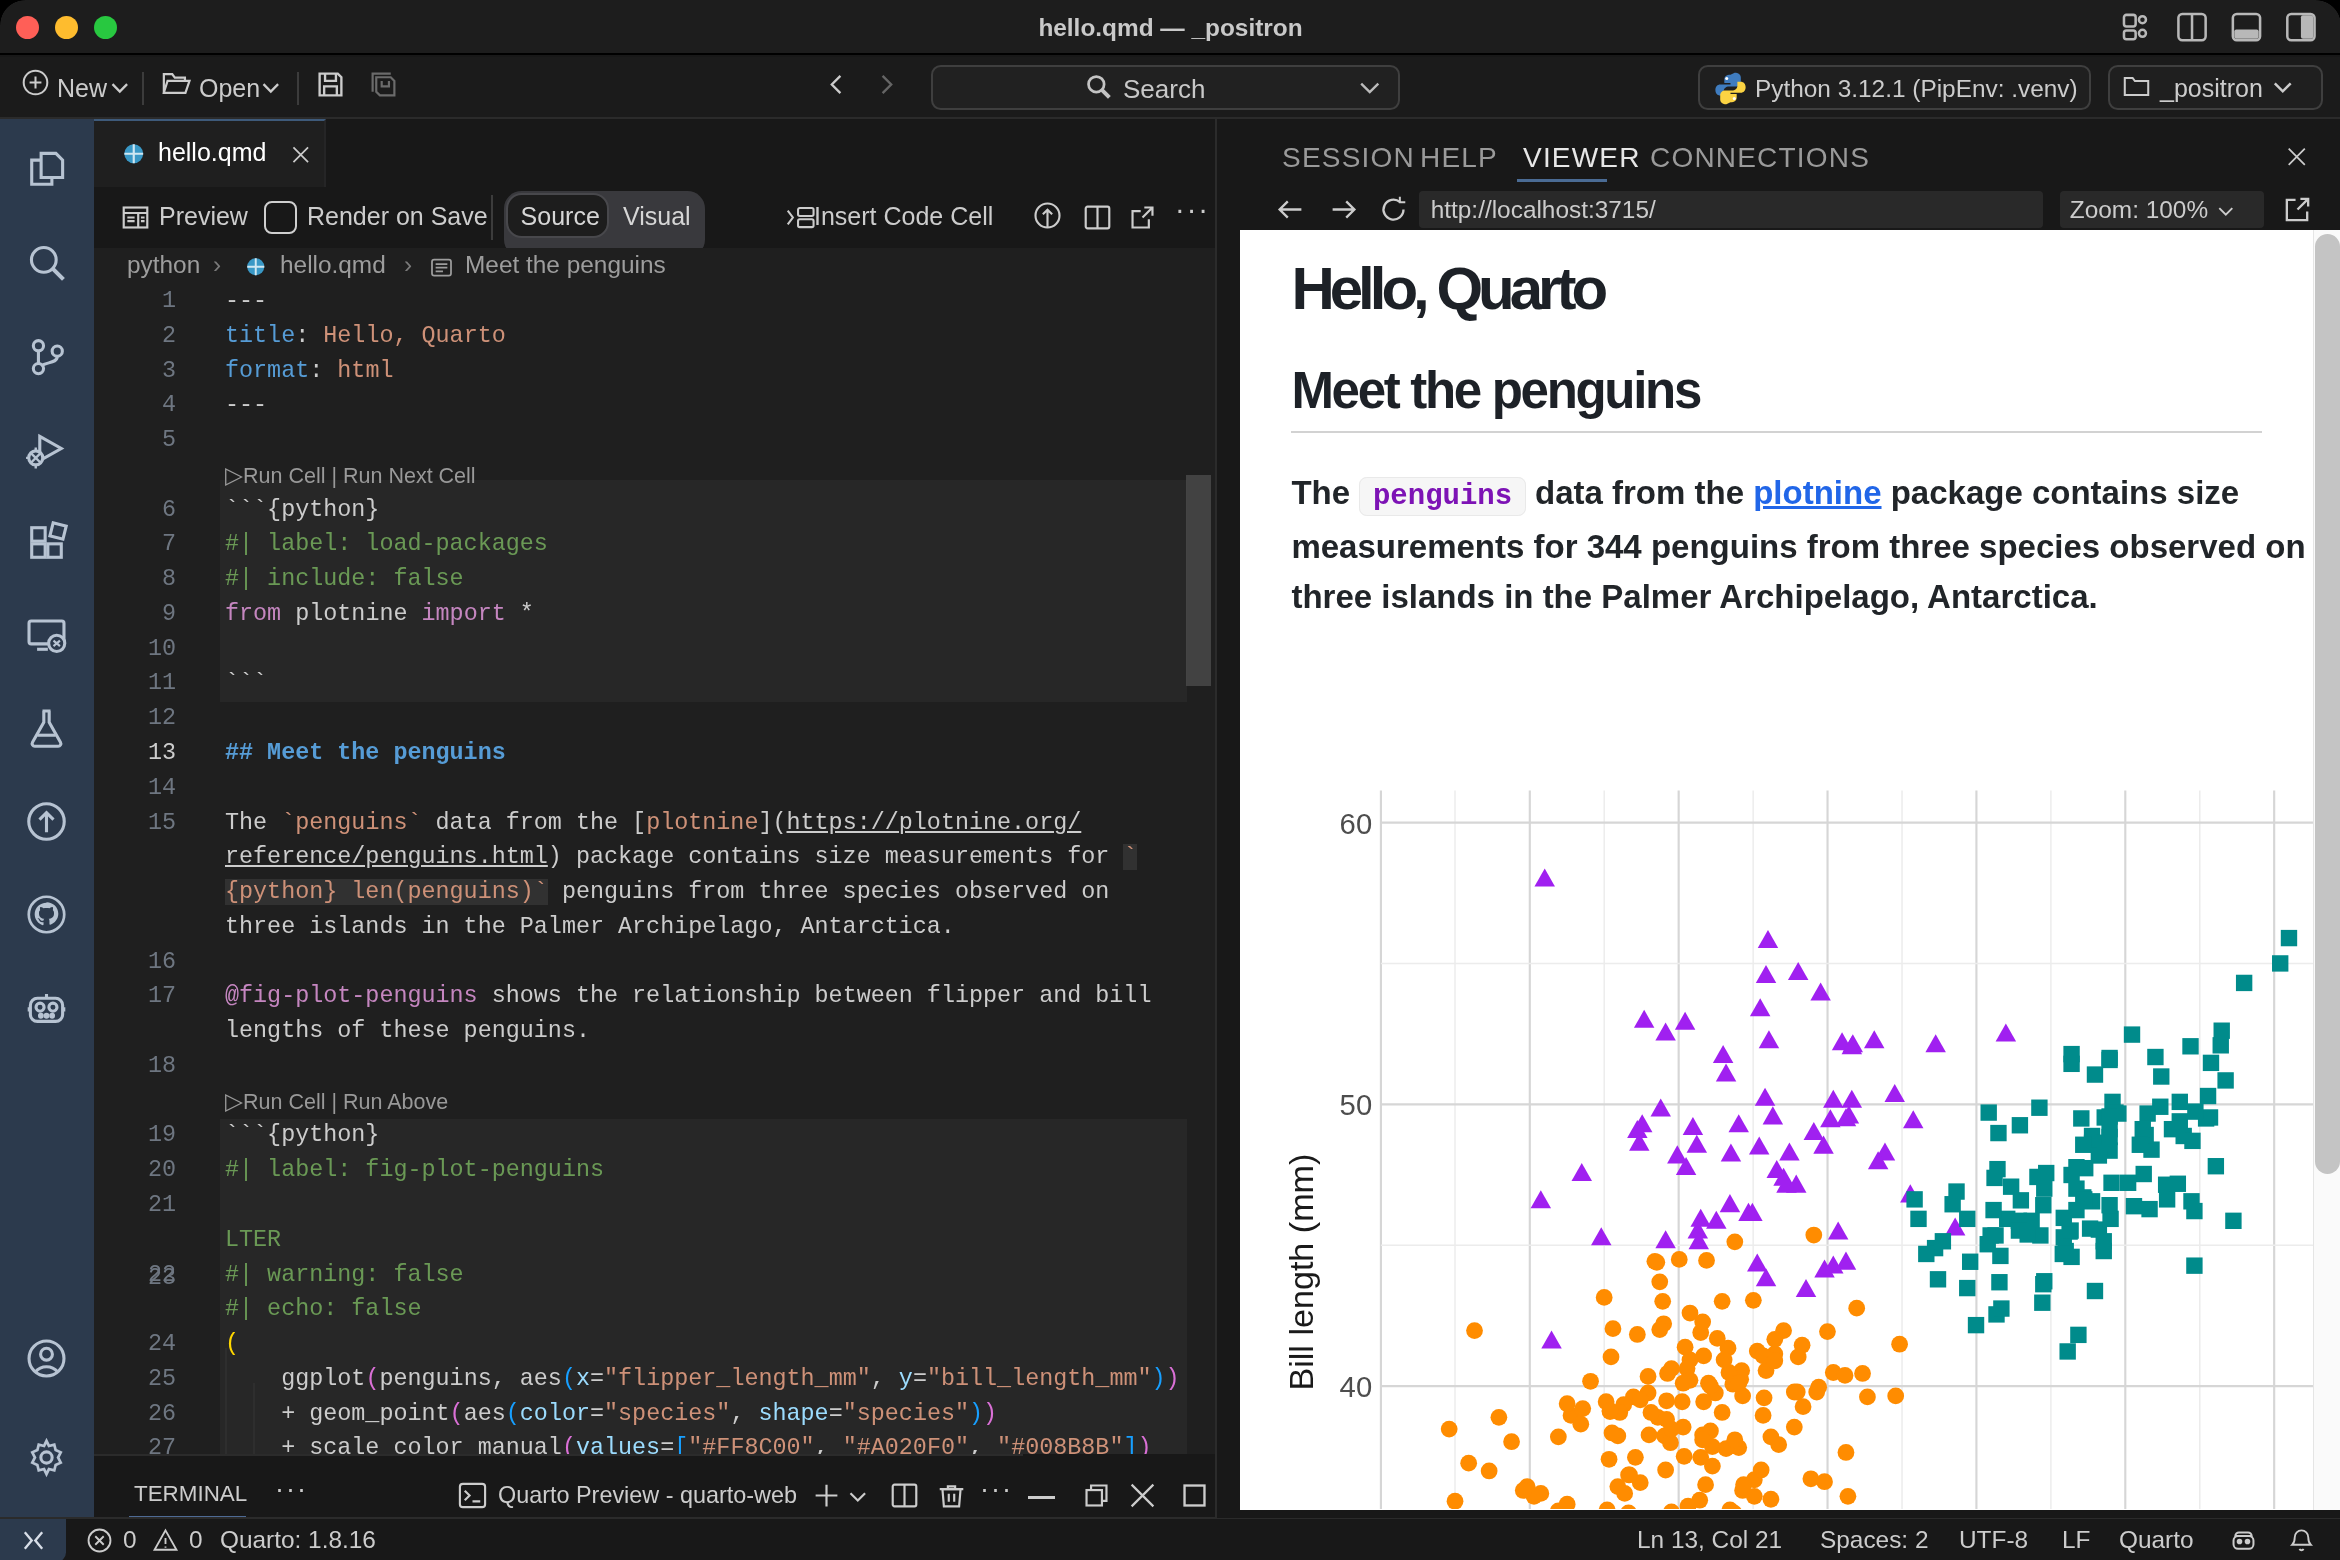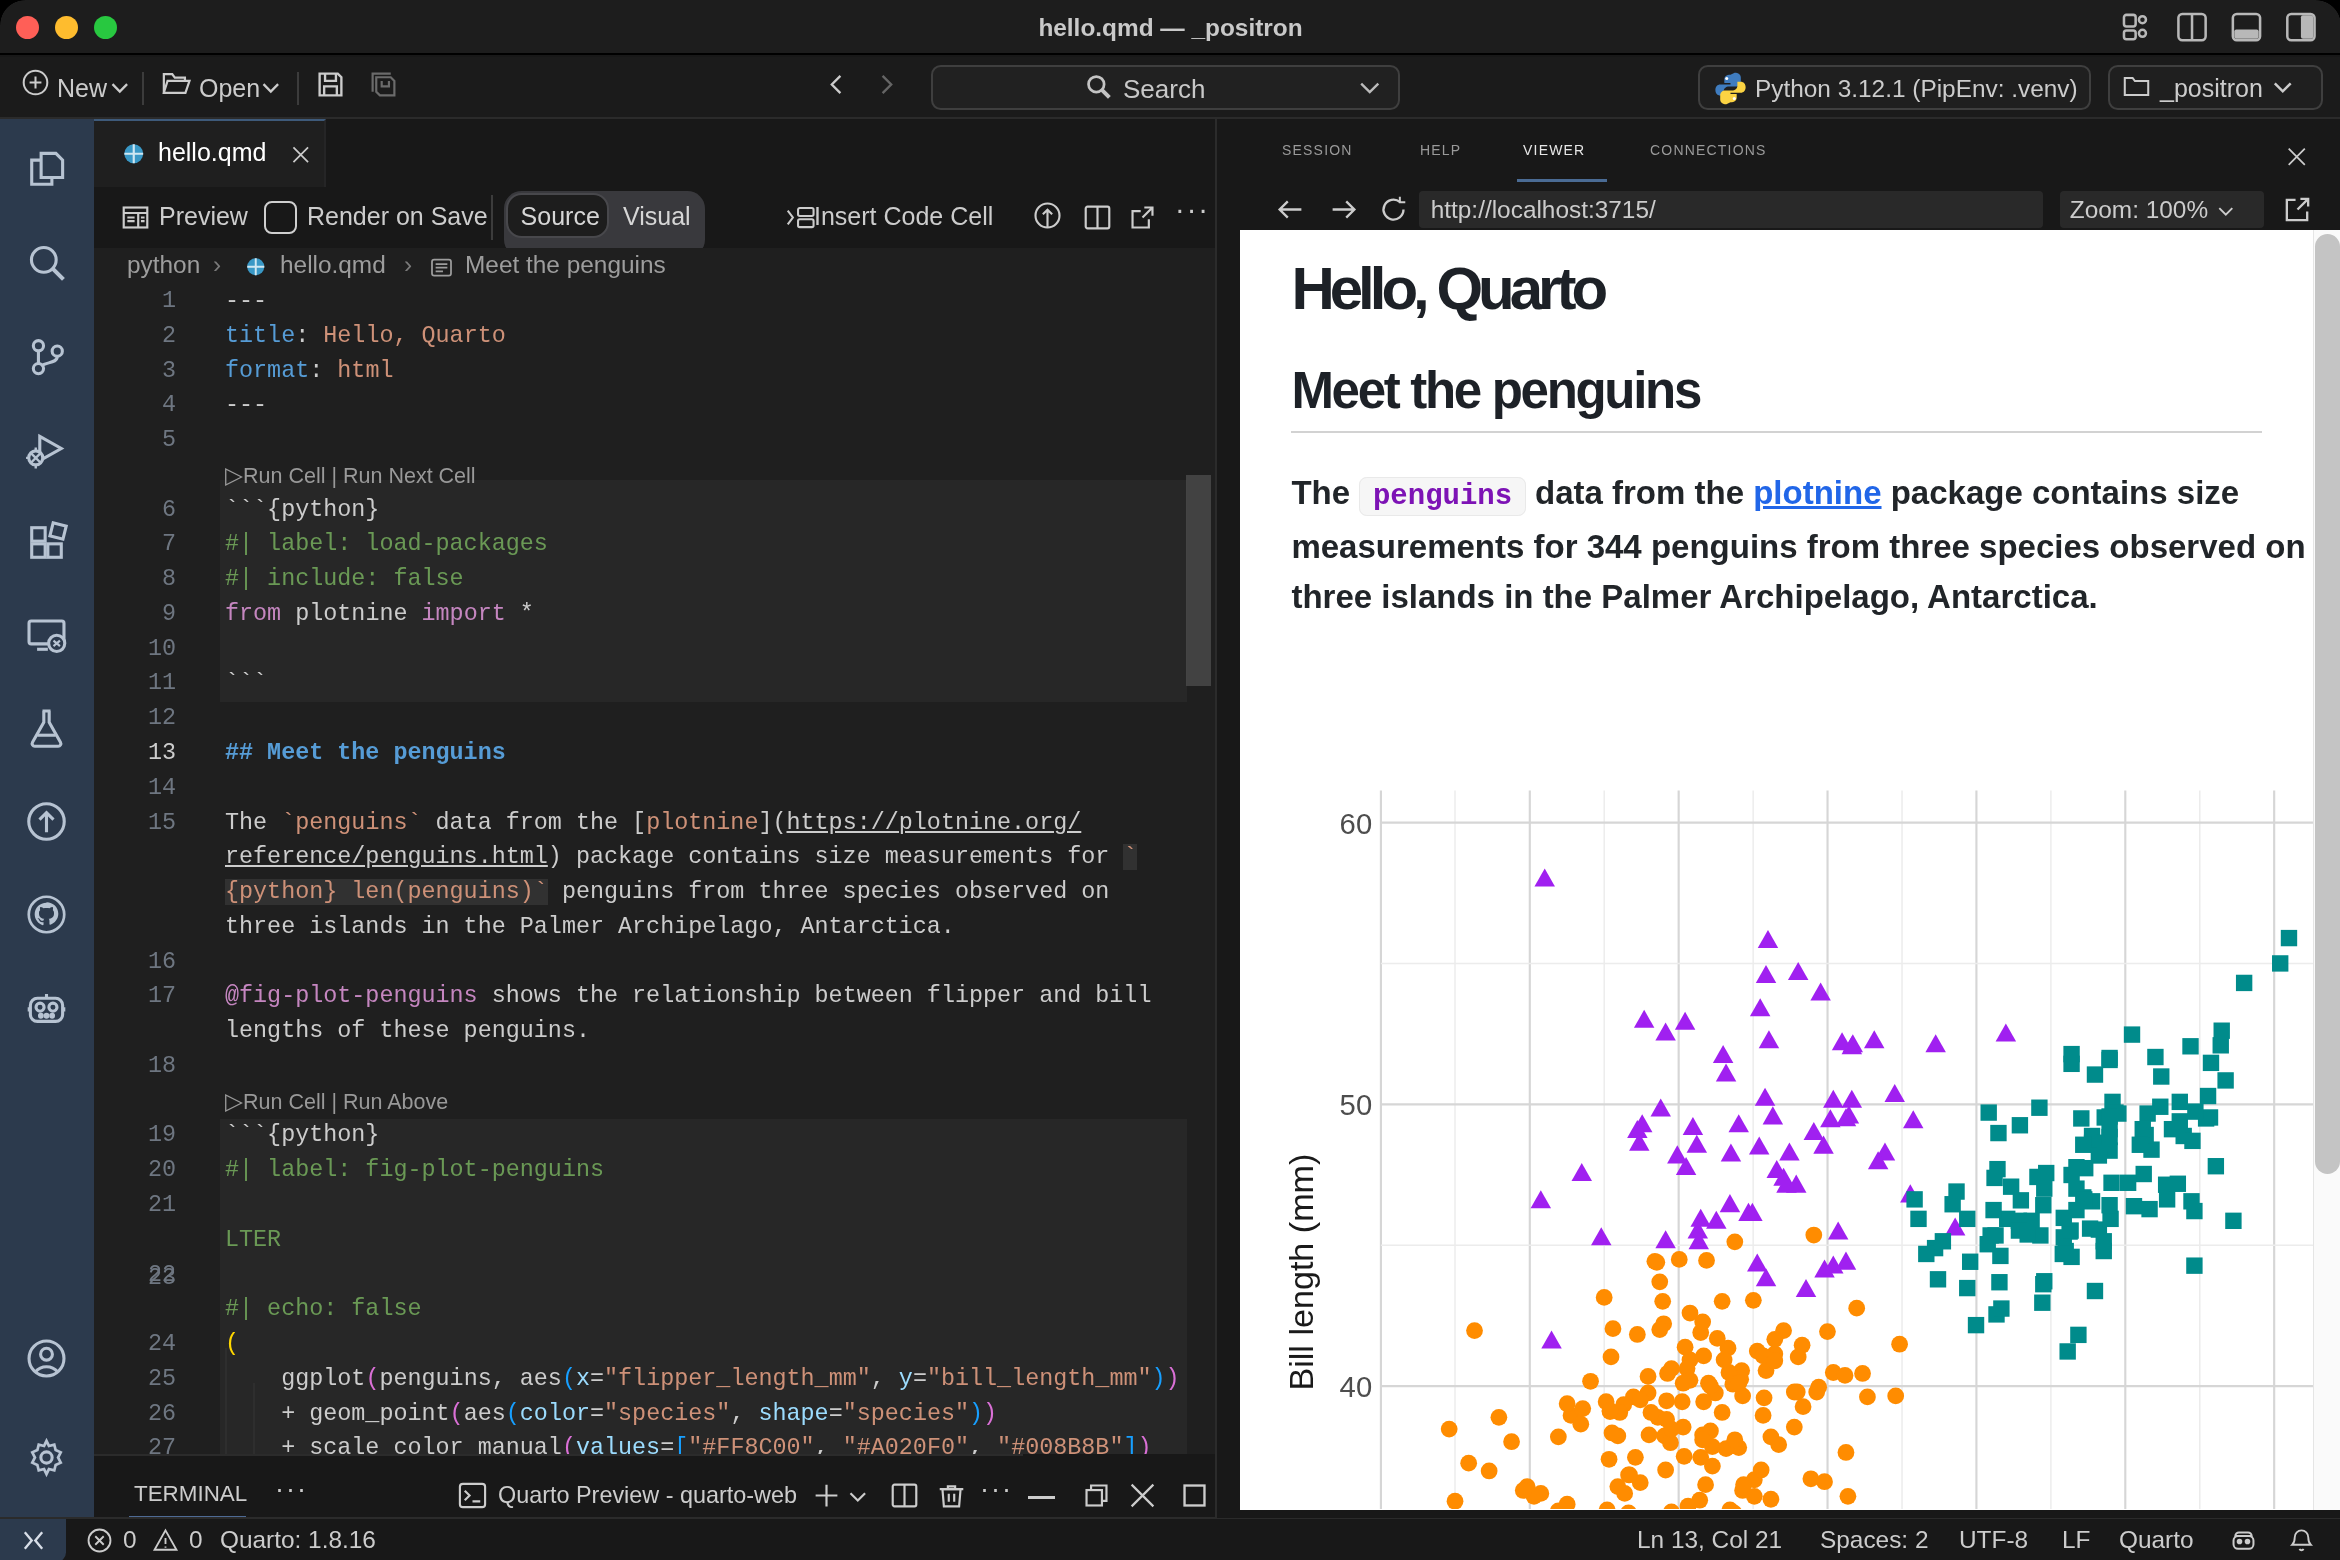--- a/index.html
+++ b/index.html
@@ -47,21 +47,21 @@
 
 #termbar { left:94px; top:1454px; width:929px; height:63px; background:#181818; border-top:2px solid #2b2b2b; }
 .tm-txt { font-size:22.4px; color:#cccccc; }
 
 
 #statusbar { left:0; top:1517px; width:2341px; height:43px; background:#181818; border-top:2px solid #2b2b2b; }
 #statusbar .st-txt { position:absolute; top:6.8px; font-size:24.4px; color:#cccccc; }
 
 
 #rpanel { left:1215px; top:119px; width:1125px; height:1399px; background:#181818; border-left:2px solid #2b2b2b; }
-.ptab { position:absolute; top:23.4px; font-size:14px; letter-spacing:1.2px; color:#9a9a9a; }
+.ptab { position:absolute; top:23.4px; font-size:28px; letter-spacing:1.2px; color:#9a9a9a; }
 #urlrow { position:absolute; left:0; top:70px; width:1125px; height:41px; }
 .urlbox { position:absolute; background:#292929; border-radius:3.9px; height:37px; top:2px; }
 #webview { position:absolute; left:23.4px; top:111px; width:1102px; height:1280px; background:#ffffff; overflow:hidden; }
 
 
 .doc { position:absolute; color:#1d2127; }
 h1.doc { left:51px; top:26px; font-size:60px; line-height:60px; letter-spacing:-5px; font-weight:bold; }
 h2.doc { left:51px; top:121px; font-size:51px; line-height:51px; letter-spacing:-2.3px; font-weight:bold; }
 #hr1 { position:absolute; left:51px; top:201px; width:971px; height:2px; background:#d2d2d2; }
 .para { position:absolute; left:51px; font-size:33px; line-height:50px; color:#212529; }
@@ -327,20 +327,21 @@
 <div class="crow" style="top:692px;"><span class="kw">@fig-plot-penguins</span> shows the relationship between flipper and bill</div>
 <div class="crow" style="top:727px;">lengths of these penguins.</div>
 <div class="lnum" style="top:762px; left:33px; color:#6e7681">18</div>
 <div class="lnum" style="top:831px; left:33px; color:#6e7681">19</div>
 <div class="crow" style="top:831px;">```{python}</div>
 <div class="lnum" style="top:866px; left:33px; color:#6e7681">20</div>
 <div class="crow" style="top:866px;"><span class="cm">#| label: fig-plot-penguins</span></div>
 <div class="lnum" style="top:901px; left:33px; color:#6e7681">21</div>
 <div class="crow" style="top:936px;"><span class="cm">LTER</span></div>
 <div class="lnum" style="top:971px; left:33px; color:#6e7681">22</div>
+<div class="crow" style="top:971px;"><span class="cm">#| warning: false</span></div>
 <div class="lnum" style="top:974px; left:33px; color:#6e7681">23</div>
 <div class="crow" style="top:1005px;"><span class="cm">#| echo: false</span></div>
 <div class="lnum" style="top:1040px; left:33px; color:#6e7681">24</div>
 <div class="crow" style="top:1040px;"><span class="au">(</span></div>
 <div class="lnum" style="top:1075px; left:33px; color:#6e7681">25</div>
 <div class="crow" style="top:1075px;">    ggplot<span class="mg">(</span>penguins, aes<span class="bu">(</span><span class="pm">x</span>=<span class="st">"flipper_length_mm"</span>, <span class="pm">y</span>=<span class="st">"bill_length_mm"</span><span class="bu">)</span><span class="mg">)</span></div>
 <div class="lnum" style="top:1110px; left:33px; color:#6e7681">26</div>
 <div class="crow" style="top:1110px;">    + geom_point<span class="mg">(</span>aes<span class="bu">(</span><span class="pm">color</span>=<span class="st">"species"</span>, <span class="pm">shape</span>=<span class="st">"species"</span><span class="bu">)</span><span class="mg">)</span></div>
 <div class="lnum" style="top:1144px; left:33px; color:#6e7681">27</div>
 <div class="crow" style="top:1144px;">    + scale_color_manual<span class="mg">(</span><span class="pm">values</span>=<span class="bu">[</span><span class="st">"#FF8C00"</span>, <span class="st">"#A020F0"</span>, <span class="st">"#008B8B"</span><span class="bu">]</span><span class="mg">)</span></div>

